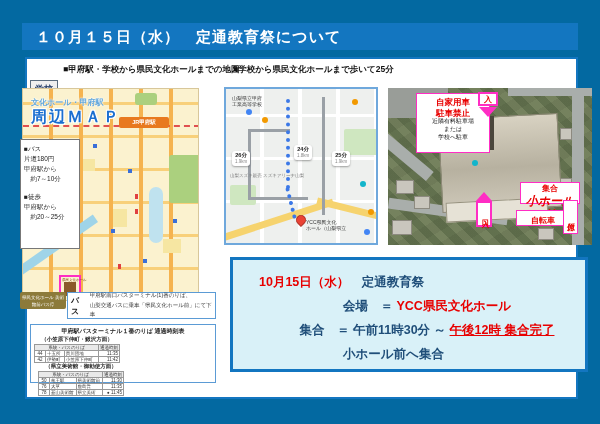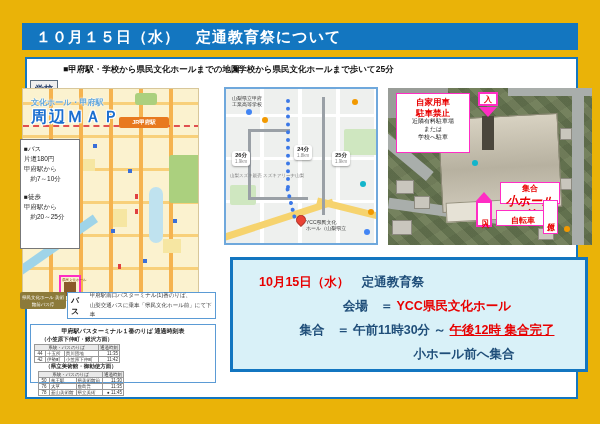--- a/index.html
+++ b/index.html
@@ -1,16 +1,16 @@
 <!DOCTYPE html>
 <html><head>
 <meta charset="utf-8">
 <style>
   html,body{margin:0;padding:0;background:#fff;}
-  #canvas{position:relative;width:600px;height:424px;background:#eab308;overflow:hidden;
+  #canvas{position:relative;width:600px;height:424px;background:#0369a1;overflow:hidden;
           font-family:"Liberation Sans","DejaVu Sans",sans-serif;}
   .abs{position:absolute;}
 
   
   #title-bar{left:22px;top:23px;width:556px;height:27px;background:#1376c0;color:#fff;
              font-weight:bold;font-size:15px;line-height:27px;padding-left:14px;box-sizing:border-box;
              letter-spacing:1px;}
 
   
   #frame{left:25px;top:57px;width:553px;height:342px;border:2px solid #1376c0;background:#fff;box-sizing:border-box;}
@@ -98,40 +98,40 @@
         repeating-linear-gradient(-30deg, rgba(95,105,75,.30) 0 12px, transparent 12px 22px);}
   .road{background:#a9aeab;}
   .lot{background:#999d98;}
   .house{background:#c9c6bd;border:1px solid #8d8a80;}
   #bldg{left:52px;top:28px;width:118px;height:92px;transform:rotate(-3deg);
         background:linear-gradient(180deg,#d8d2c2 0%,#b7b1a0 55%,#cfc9ba 100%);
         border:1px solid #8f8a78;}
   #bldg-front{left:58px;top:112px;width:100px;height:18px;transform:rotate(-3deg);background:#e6e2d6;border:1px solid #97927f;}
   #bldg-notch{left:94px;top:28px;width:12px;height:34px;background:#4a463c;}
 
-  .anno{background:#fff;border:1.5px solid #ff2dc4;box-sizing:border-box;text-align:center;}
+  .anno{background:#fff;border:1.5px solid #ff2dc4;box-sizing:border-box;text-align:center;margin-left:20px;}
   .red-b{color:#e80000;font-weight:bold;}
   #no-parking{left:8px;top:5px;width:74px;height:60px;padding-top:3px;line-height:1.25;}
   #no-parking .r{font-size:8.5px;}
   #no-parking .k{font-size:6px;color:#222;line-height:1.3;}
   .arrow-box{background:#fff;border:2px solid #ff2dc4;box-sizing:border-box;text-align:center;}
   .tri-down{width:0;height:0;border-left:9px solid transparent;border-right:9px solid transparent;
             border-top:10px solid #ff2dc4;}
   .tri-up{width:0;height:0;border-left:8px solid transparent;border-right:8px solid transparent;
           border-bottom:9px solid #ff2dc4;}
   .vert{writing-mode:vertical-rl;}
 
   
   #info-box{left:230px;top:257px;width:358px;height:115px;background:#d9f1f8;border:3px solid #1376c0;
             box-sizing:border-box;padding:14px 0 0 26px;font-weight:bold;font-size:12.5px;color:#1f4e79;}
   #info-box .row{margin-bottom:7px;white-space:nowrap;}
   #info-box .red{color:#e80000;}
   #info-box .u-red{color:#e80000;text-decoration:underline;}
   #info-box .indent1{padding-left:10px;text-align:center;}
-  #info-box .indent2{padding-left:84px;text-align:center;}
+  #info-box .indent2{padding-left:84px;}
 </style>
 </head>
 <body>
 
 <div id="canvas">
 
   <div class="abs" id="title-bar">１０月１５日（水）　定通教育祭について</div>
 
   <div class="abs" id="frame"></div>
 

